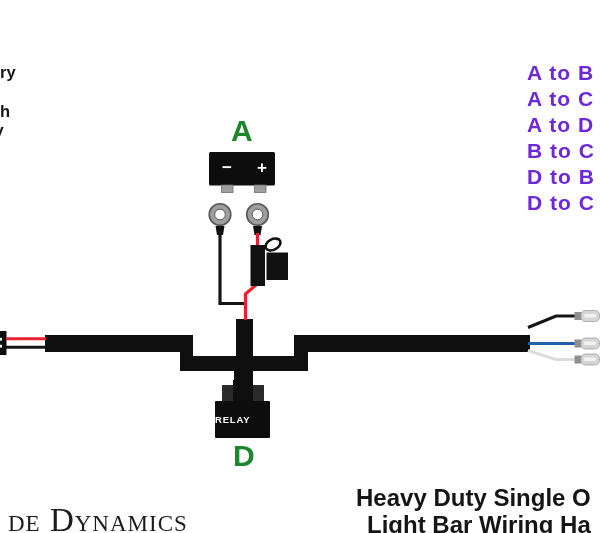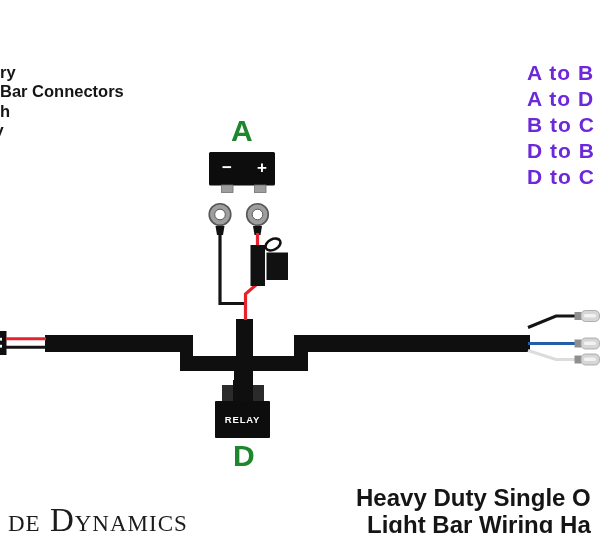--- a/index.html
+++ b/index.html
@@ -13,21 +13,21 @@
   .clip4{position:absolute;left:0;top:93px;width:3.5px;height:18px;overflow:hidden;}
   .clip4 span{display:inline-block;margin-left:-5.5px;font-size:16.5px;font-weight:bold;color:#151515;line-height:18px;}
   
   .legend-right{left:527px;top:32px;color:#6d28d9;font-size:21px;font-weight:bold;
                 letter-spacing:1px;line-height:25.9px;}
   
   .node-label{color:#1e872d;font-weight:bold;font-size:30px;line-height:30px;}
   
   .batt-sign{color:#ffffff;font-weight:bold;font-size:17px;line-height:17px;width:16px;text-align:center;}
   
-  .relay-text{left:215px;top:385px;width:55px;text-align:center;color:#ffffff;
+  .relay-text{left:215px;top:385px;width:55px;text-align:left;color:#ffffff;
               font-size:9.5px;font-weight:bold;letter-spacing:0.8px;line-height:13px;}
   
   .logo{left:8px;top:474px;font-family:"Liberation Serif",serif;font-variant:small-caps;
         font-size:33px;color:#1c1c1c;letter-spacing:1px;line-height:36px;}
   .title-line{font-size:24px;font-weight:bold;color:#151515;line-height:27px;text-align:center;}
 </style>
 </head>
 <body>
 
 <div class="stage">
@@ -103,26 +103,26 @@
       </g>
       <g>
         <rect x="574.5" y="327.5" width="7" height="8" fill="#8f8f8f"></rect>
         <rect x="581" y="326" width="18.5" height="11" rx="4.5" fill="#d6d6d6" stroke="#a0a0a0" stroke-width="0.8"></rect>
         <rect x="584" y="329.5" width="12" height="3.5" rx="1.5" fill="#f2f2f2"></rect>
       </g>
     </g>
   </svg>
 
   <div class="txt legend-left-line" style="top:35px;">ry</div>
-  <div class="txt legend-left-line" style="top:54px;">Bar Connectors</div>
   <div class="txt legend-left-line" style="top:73.5px;">h</div>
   <div class="clip4"><span>y</span></div>
 
   <div class="txt legend-right">
     <div>A to B</div>
+    <div>A to C</div>
     <div>A to D</div>
     <div>B to C</div>
     <div>D to B</div>
     <div>D to C</div>
   </div>
 
   <div class="txt node-label" style="left:231px;top:88px;">A</div>
   <div class="txt node-label" style="left:233px;top:413px;">D</div>
 
   <div class="txt batt-sign" style="left:219px;top:131px;">−</div>

